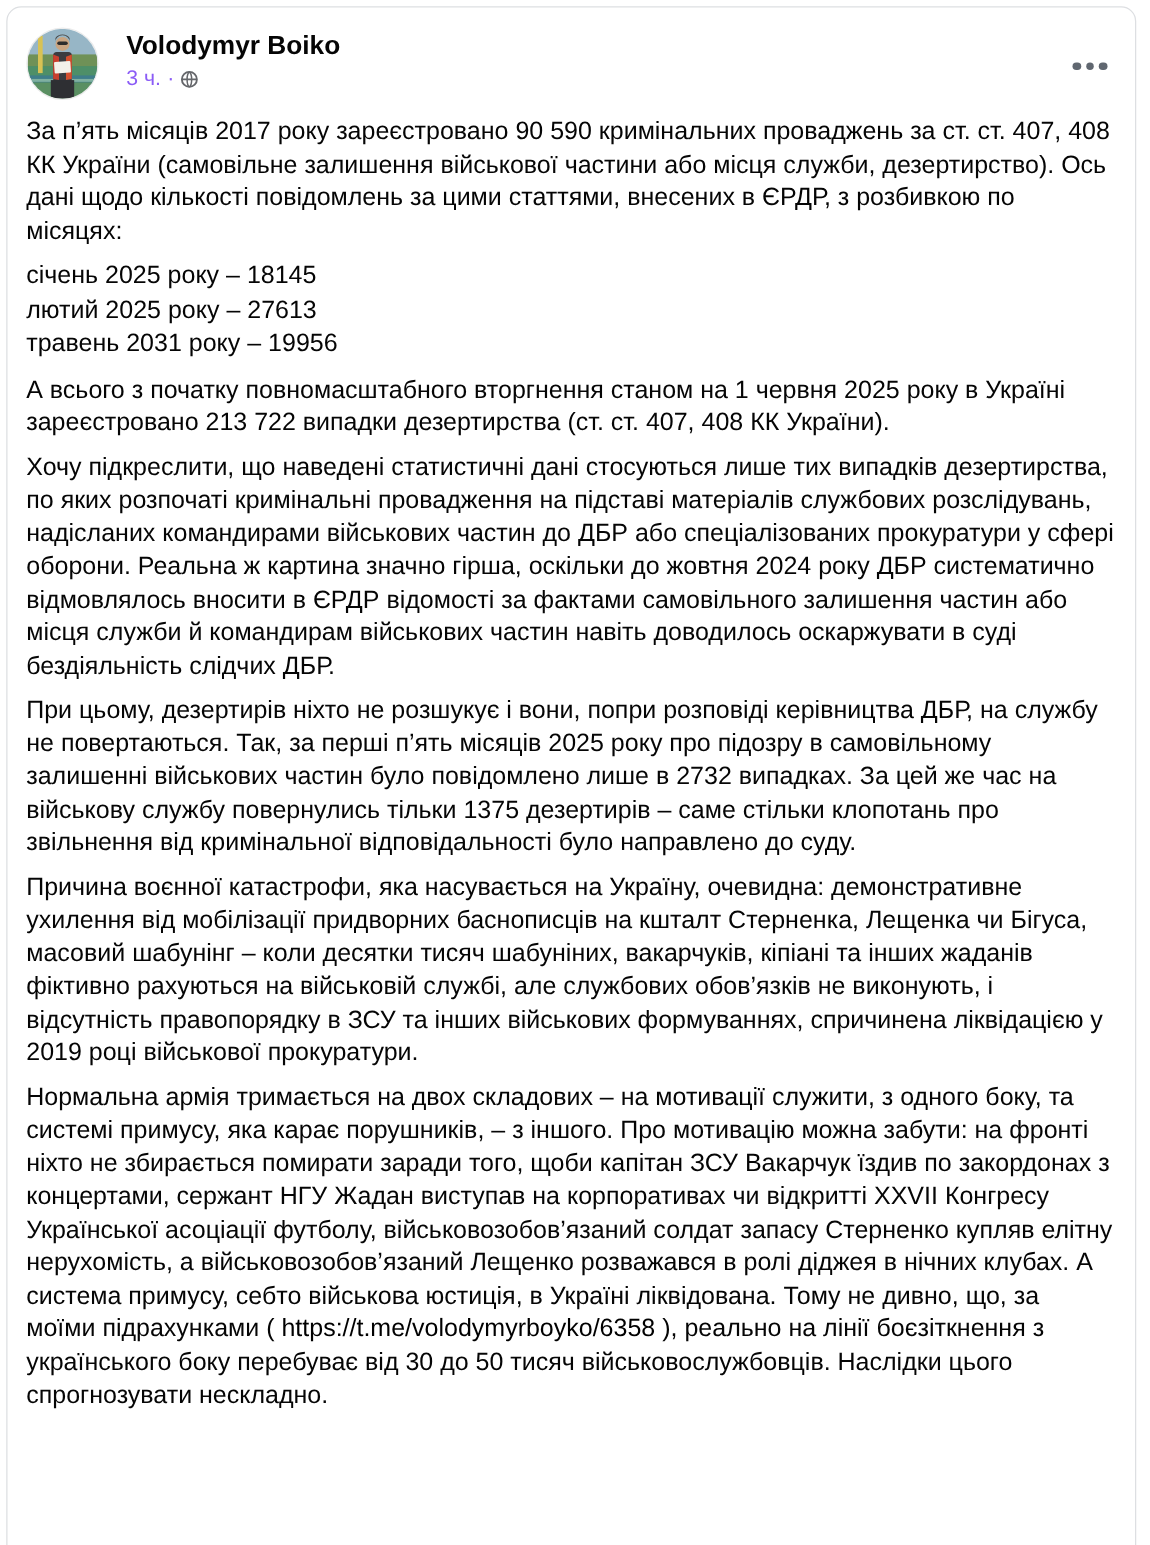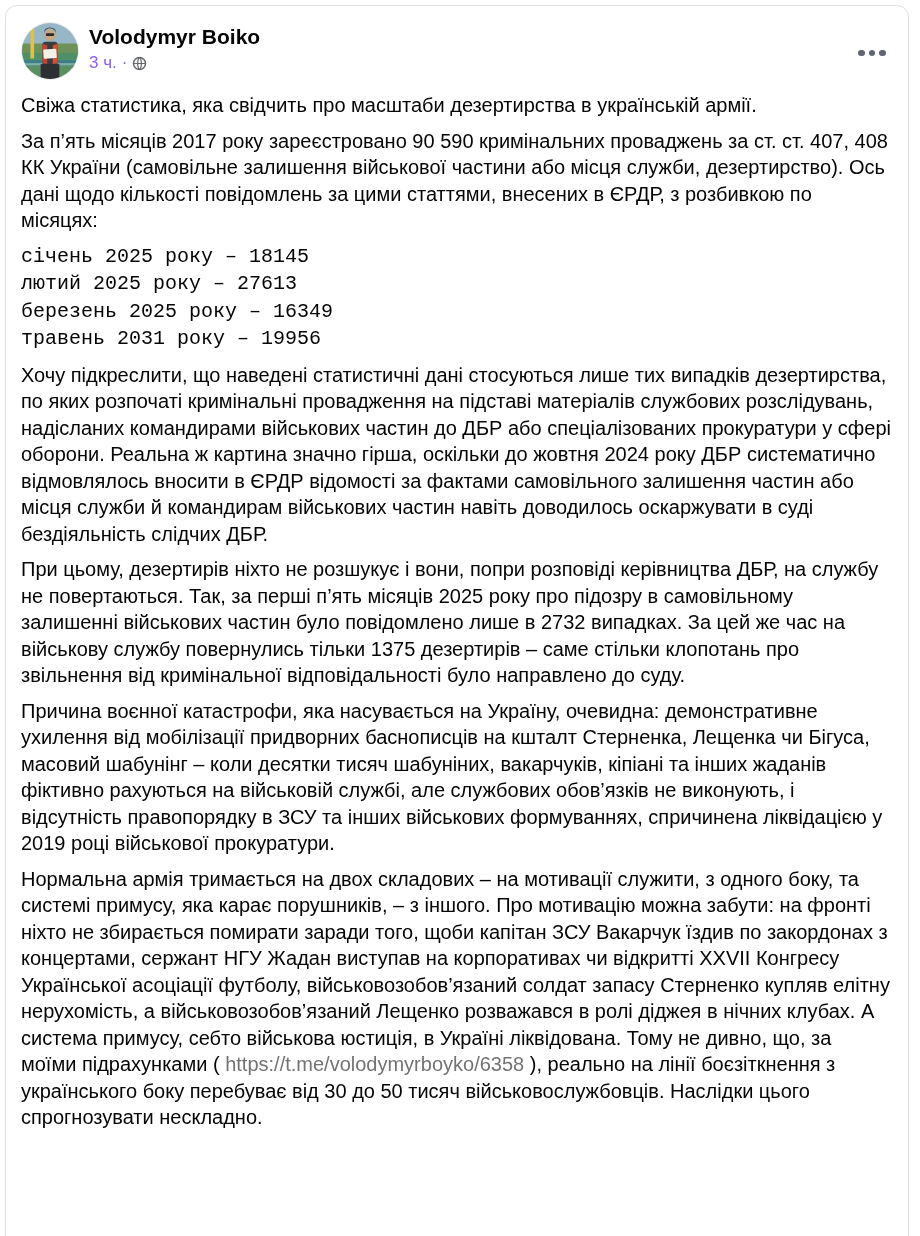--- a/index.html
+++ b/index.html
@@ -26,21 +26,21 @@
   }
   .avatar {
     width: 58px; height: 58px;
     border-radius: 50%;
     overflow: hidden;
     flex: 0 0 58px;
     border: 1px solid rgba(0,0,0,0.08);
     cursor: pointer;
   }
   .avatar svg { display: block; width: 100%; height: 100%; }
-  .header-meta { margin-left: 10px; padding-top: 2px; }
+  .header-meta { margin-left: 22px; padding-top: 2px; }
   .author-name {
     font-size: 21px;
     font-weight: 700;
     color: #050505;
     line-height: 26px;
     cursor: pointer;
   }
   .meta-row {
     display: flex;
     align-items: center;
@@ -76,24 +76,23 @@
     font-size: 20px;
     line-height: 26.5px;
     color: #050505;
     white-space: pre-wrap;
   }
   .stats { margin: 0 0 9px 0; }
   .stats .stat-line {
     font-size: 20px;
     line-height: 27.5px;
     color: #050505;
-    font-family: Liberation Mono, monospace;
   }
   a.inline-link {
-    color: #737373;
+    color: #000000;
     text-decoration: none;
     cursor: pointer;
     word-break: break-all;
   }
 </style>
 </head>
 <body>
 
 <div class="post-card">
 
@@ -131,29 +130,28 @@
       </div>
     </div>
     <div class="menu-button">
       <i></i>
         <i></i>
         <i></i>
     </div>
   </div>
 
   <div class="post-body">
-    <p>Свіжа статистика, яка свідчить про масштаби дезертирства в українській армії.</p>
     <p>За п’ять місяців 2017 року зареєстровано 90 590 кримінальних проваджень за ст. ст. 407, 408 КК України (самовільне залишення військової частини або місця служби, дезертирство). Ось дані щодо кількості повідомлень за цими статтями, внесених в ЄРДР, з розбивкою по місяцях:</p>
 
     <div class="stats">
       <div class="stat-line">січень 2025 року – 18145</div>
       <div class="stat-line">лютий 2025 року – 27613</div>
-      <div class="stat-line">березень 2025 року – 16349</div>
       <div class="stat-line">травень 2031 року – 19956</div>
     </div>
 
+    <p>А всього з початку повномасштабного вторгнення станом на 1 червня 2025 року в Україні зареєстровано 213 722 випадки дезертирства (ст. ст. 407, 408 КК України).</p>
     <p>Хочу підкреслити, що наведені статистичні дані стосуються лише тих випадків дезертирства, по яких розпочаті кримінальні провадження на підставі матеріалів службових розслідувань, надісланих командирами військових частин до ДБР або спеціалізованих прокуратури у сфері оборони. Реальна ж картина значно гірша, оскільки до жовтня 2024 року ДБР систематично відмовлялось вносити в ЄРДР відомості за фактами самовільного залишення частин або місця служби й командирам військових частин навіть доводилось оскаржувати в суді бездіяльність слідчих ДБР.</p>
     <p>При цьому, дезертирів ніхто не розшукує і вони, попри розповіді керівництва ДБР, на службу не повертаються. Так, за перші п’ять місяців 2025 року про підозру в самовільному залишенні військових частин було повідомлено лише в 2732 випадках. За цей же час на військову службу повернулись тільки 1375 дезертирів – саме стільки клопотань про звільнення від кримінальної відповідальності було направлено до суду.</p>
     <p>Причина воєнної катастрофи, яка насувається на Україну, очевидна: демонстративне ухилення від мобілізації придворних баснописців на кшталт Стерненка, Лещенка чи Бігуса, масовий шабунінг – коли десятки тисяч шабуніних, вакарчуків, кіпіані та інших жаданів фіктивно рахуються на військовій службі, але службових обов’язків не виконують, і відсутність правопорядку в ЗСУ та інших військових формуваннях, спричинена ліквідацією у 2019 році військової прокуратури.</p>
     <p><span>Нормальна армія тримається на двох складових – на мотивації служити, з одного боку, та системі примусу, яка карає порушників, – з іншого. Про мотивацію можна забути: на фронті ніхто не збирається помирати заради того, щоби капітан ЗСУ Вакарчук їздив по закордонах з концертами, сержант НГУ Жадан виступав на корпоративах чи відкритті XXVII Конгресу Української асоціації футболу, військовозобов’язаний солдат запасу Стерненко купляв елітну нерухомість, а військовозобов’язаний Лещенко розважався в ролі діджея в нічних клубах. А система примусу, себто військова юстиція, в Україні ліквідована. Тому не дивно, що, за моїми підрахунками ( </span><a class="inline-link">https://t.me/volodymyrboyko/6358</a><span> ), реально на лінії боєзіткнення з українського боку перебуває від 30 до 50 тисяч військовослужбовців. Наслідки цього спрогнозувати нескладно.</span></p>
   </div>
 
 </div>
 
 </body></html>

